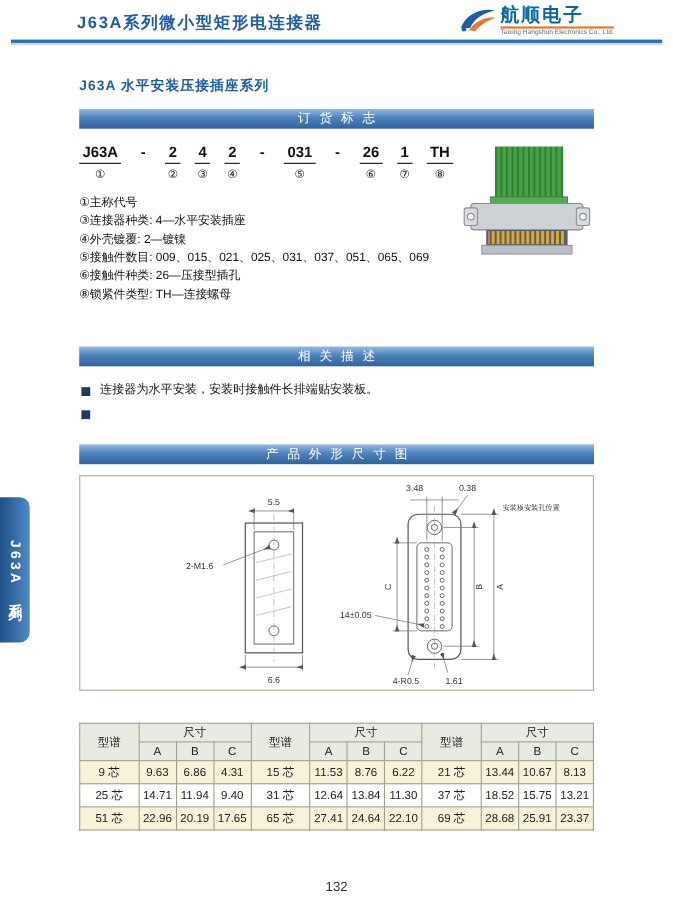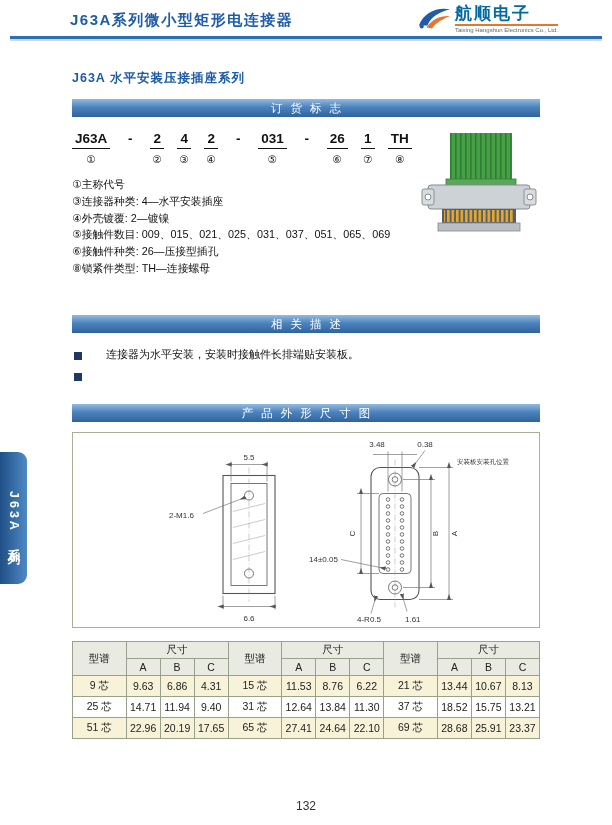--- a/index.html
+++ b/index.html
@@ -35,36 +35,36 @@
   .seg .code { border-bottom:1.5px solid #111; padding:0 3px 2px; min-width:14px; text-align:center; }
   .seg.dash .code { border-bottom:none; }
   .seg .mark { font-size:10.5px; font-weight:normal; margin-top:4px; height:13px; }
   .notes { margin-top:10px; width:354px; }
   .note-line { font-size:10.8px; line-height:16.8px; color:#111; }
   .photo { position:absolute; top:16px; right:2px; width:118px; height:108px; }
   .photo svg { width:100%; height:100%; display:block; }
 
   
   .desc-block { padding:13px 2px 16px; }
-  .bullet-line { display:flex; align-items:center; gap:24px; font-size:11px; line-height:16px; margin-bottom:7px; color:#111; }
+  .bullet-line { display:flex; align-items:center; gap:9px; font-size:11px; line-height:16px; margin-bottom:7px; color:#111; }
   .bullet-sq { width:8px; height:8px; background:#1f3864; margin-top:4px; flex:none; }
 
   
   .drawing-box { margin-top:10px; border:1px solid #a8b098; height:196px; background:#fff; }
   .drawing-box svg { width:100%; height:100%; display:block; }
   .oline  { stroke:#555; stroke-width:1.1; fill:#fff; }
   .oline2 { stroke:#555; stroke-width:0.8; fill:none; }
   .dline  { stroke:#777; stroke-width:0.7; fill:none; }
   .cline  { stroke:#999; stroke-width:0.5; stroke-dasharray:6 2 1 2; fill:none; }
   .hatch  { stroke:#999; stroke-width:0.5; }
   text.dim { font-size:8px; fill:#333; }
   text.dims { font-size:6.5px; fill:#333; }
 
   
-  .dims-table { margin-top:13px; width:100%; border-collapse:collapse; table-layout:fixed; font-size:10.5px; color:#222;padding-left:24px; }
+  .dims-table { margin-top:29px; width:100%; border-collapse:collapse; table-layout:fixed; font-size:10.5px; color:#222;padding-left:24px; }
   .dims-table th, .dims-table td { border:1px solid #98a28b; text-align:center; padding:0; }
   .dims-table thead th { height:17px; background:#e9ebe2; font-weight:normal; }
   .dims-table tbody td { height:21px; background:#fff; }
   .dims-table tbody tr.alt td { background:#f7f2d8; }
 
   
   .side-tab { position:absolute; left:0; top:452px; width:27px; height:132px;
     background:linear-gradient(90deg,#1f4f86,#4f8ac6); border-radius:0 9px 9px 0;
     display:flex; align-items:center; justify-content:center; }
   .side-tab span { writing-mode:vertical-rl; text-orientation:mixed; color:#fff; font-size:12.5px; letter-spacing:3px; font-weight:bold; }

